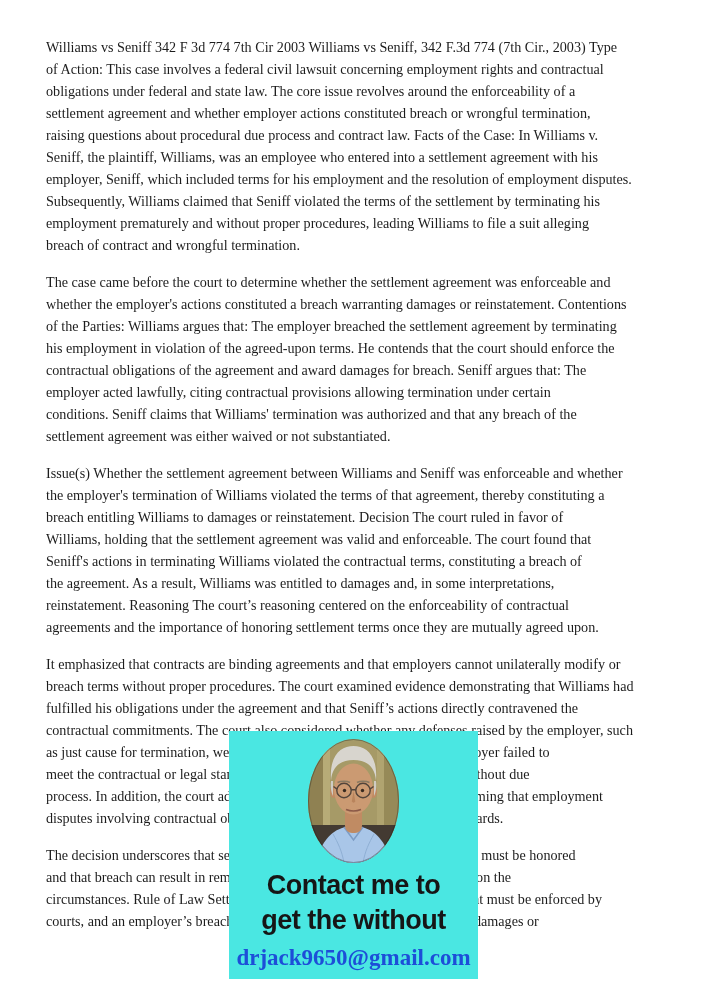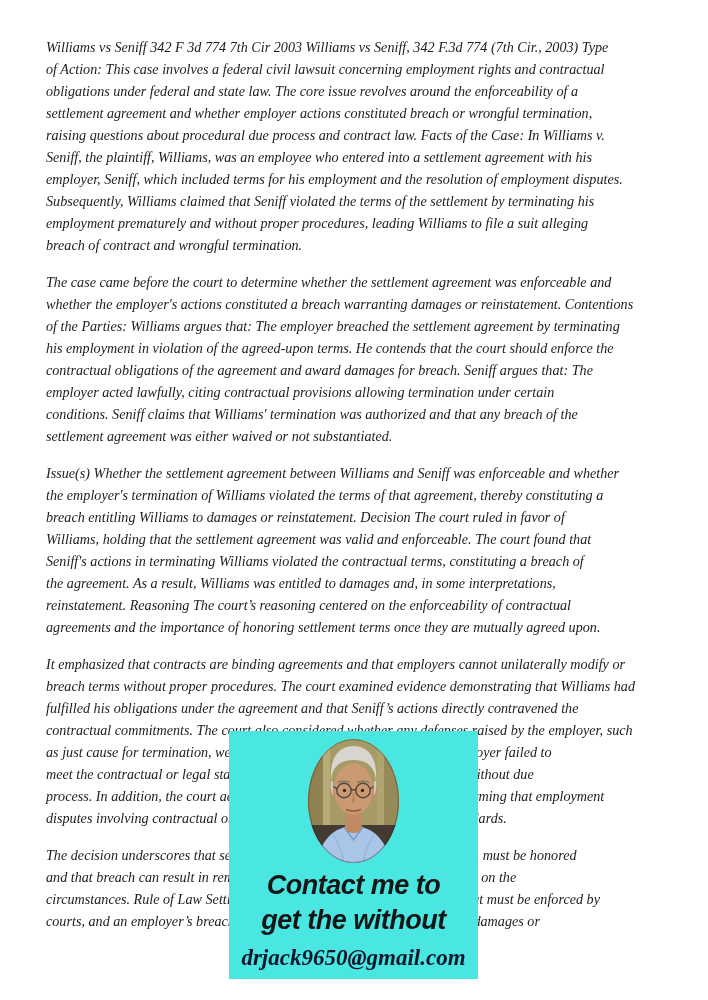--- a/index.html
+++ b/index.html
@@ -3,21 +3,20 @@
 <meta charset="utf-8">
 <style>
   html, body { margin: 0; padding: 0; background: #ffffff; }
   .page {
     position: relative;
     width: 708px;
     height: 1000px;
     background: #ffffff;
     overflow: hidden;
     font-family: "Liberation Serif", serif;
-    font-style: italic;
   }
   .text-col {
     position: absolute;
     left: 46px;
     top: 36px;
     width: 730px;
     color: #1c1c1c;
     font-size: 15.4px;
     transform: scaleX(0.92);
     transform-origin: 0 0;
@@ -55,21 +54,21 @@
     line-height: 35px;
     letter-spacing: -0.5px;
     color: #161616;
   }
   .overlay-email {
     margin-top: 7px;
     font-family: "Liberation Serif", serif;
     font-weight: 700;
     font-size: 23px;
     line-height: 26px;
-    color: #0f172a;
+    color: #1d4ed8;
   }
 </style>
 </head>
 <body>
 
 <div class="page">
 
   <div class="text-col">
       <div class="para">
         <div class="line">Williams vs Seniff 342 F 3d 774 7th Cir 2003 Williams vs Seniff, 342 F.3d 774 (7th Cir., 2003) Type</div>

